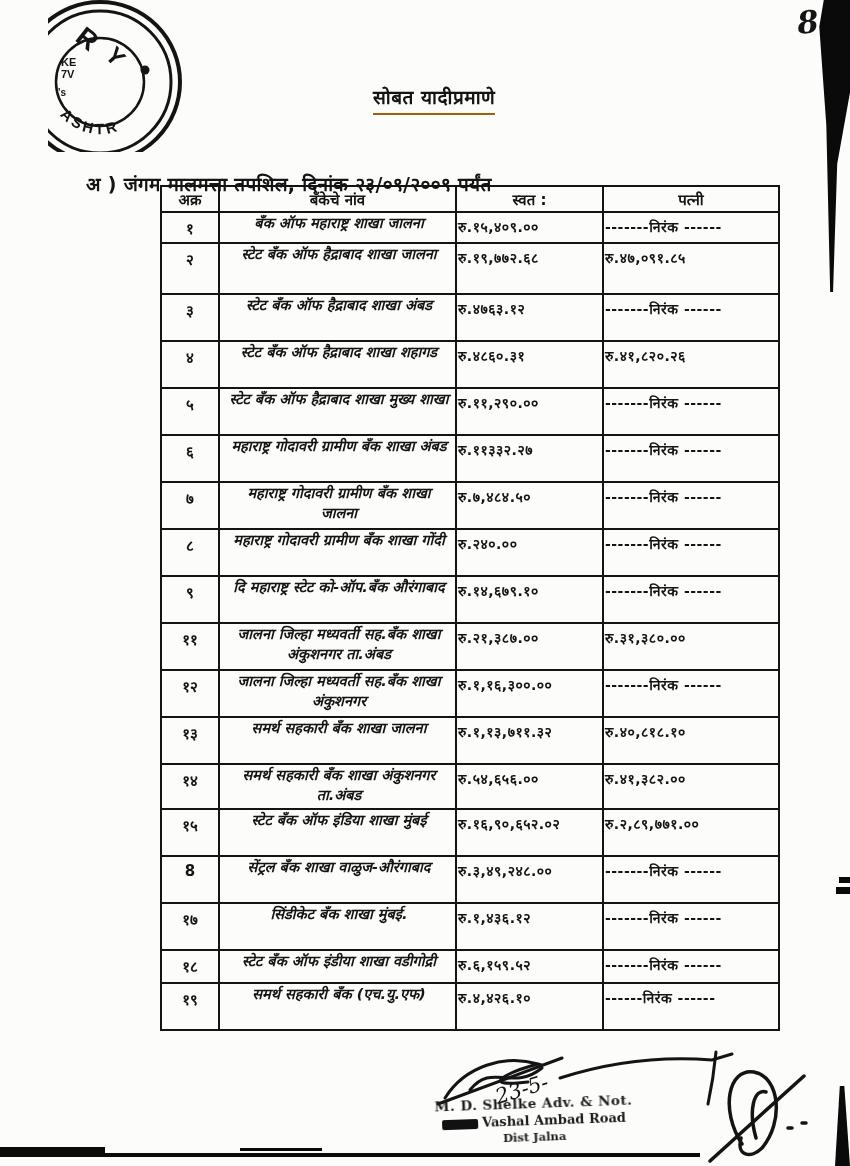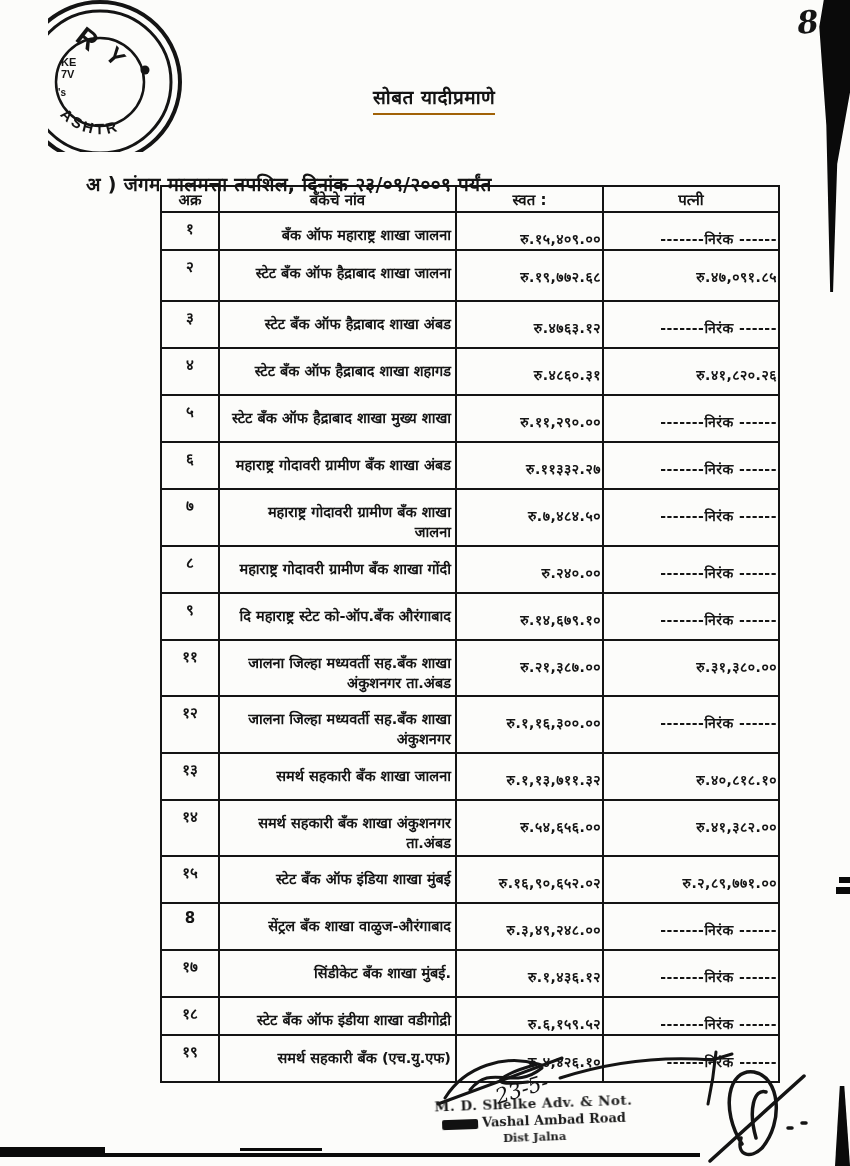--- a/index.html
+++ b/index.html
@@ -31,22 +31,22 @@
     overflow:hidden;
   }
   table.assets thead tr{height:23px;}
   table.assets th{font-size:15px;text-align:center;padding:2px 2px;}
   col.c-sr{width:58px;}
   col.c-bank{width:237px;}
   col.c-self{width:147px;}
   col.c-wife{width:176px;}
   #table-body td{vertical-align:top;}
   #table-body td.sr{text-align:center;font-size:15px;padding-top:5px;}
-  #table-body td.bank{text-align:right;font-size:14.5px;padding:12px 4px 2px 7px;line-height:1.4;}
-  #table-body td.self,#table-body td.wife{text-align:right;font-size:14px;padding-top:16px;letter-spacing:0.5px;}
+  #table-body td.bank{text-align:center;font-size:14.5px;padding:0 4px 2px 7px;line-height:1.4;font-style:italic;}
+  #table-body td.self,#table-body td.wife{text-align:left;font-size:14px;padding-top:4px;letter-spacing:0.5px;}
   #table-body tr{height:47px;}
   #table-body tr:nth-child(1){height:31px;}
   #table-body tr:nth-child(2){height:51px;}
   #table-body tr:nth-child(13){height:42px;}
   #table-body tr:nth-child(17){height:33px;}
   #table-body tr:nth-child(19){height:35px;margin-top:48px;}
   
   .seal-svg{position:absolute;left:48px;top:0;}
   .sign-svg{position:absolute;left:410px;top:1048px;}
   .seal-svg text{fill:#141414;font-family:"Liberation Sans",sans-serif;font-weight:bold;}

